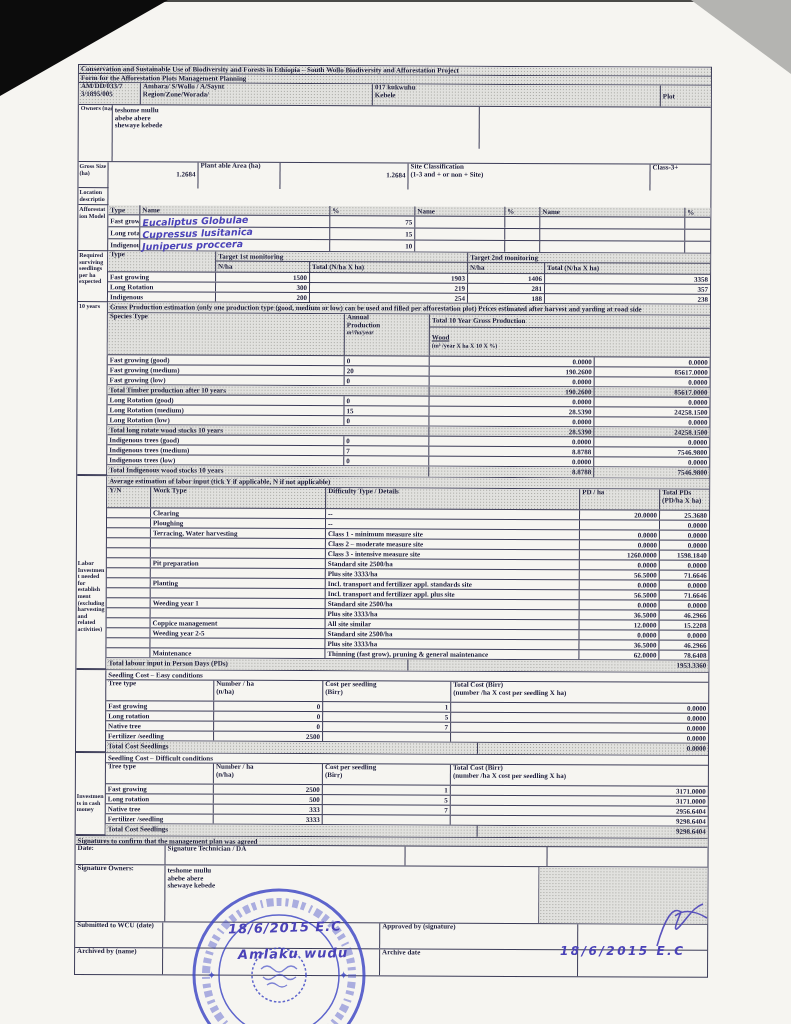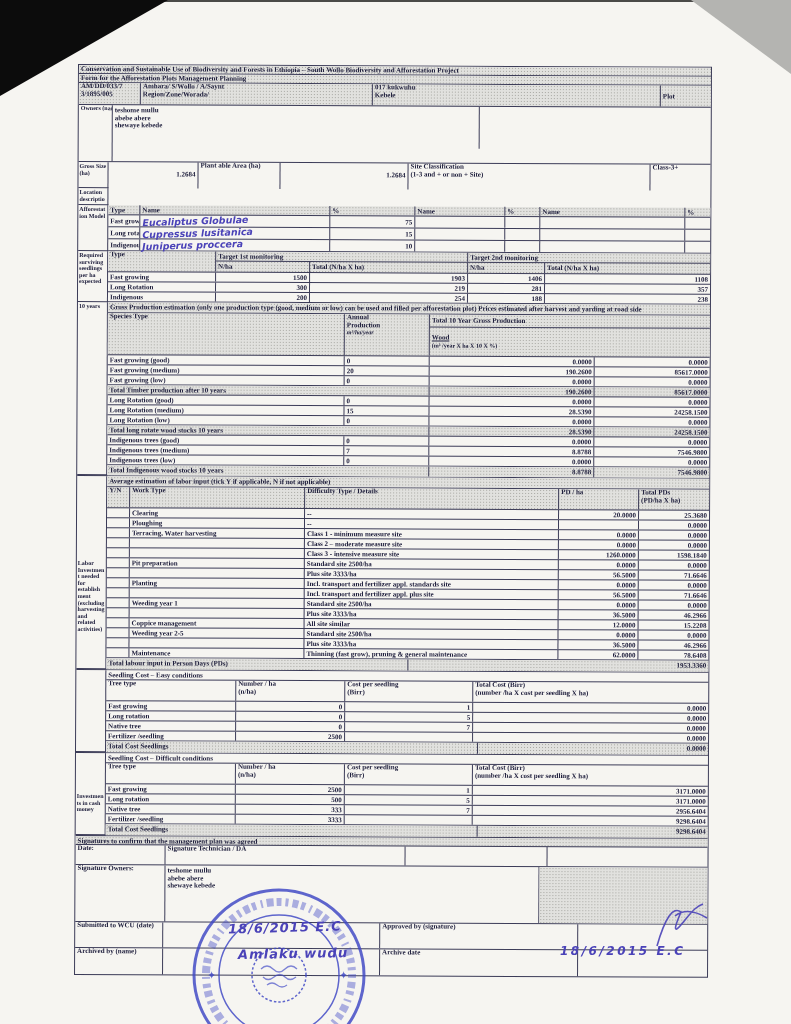--- a/index.html
+++ b/index.html
@@ -27,22 +27,22 @@
   .col{display:flex;flex-direction:column;justify-content:flex-start}
   .ul{text-decoration:underline}
   .ink{color:#4a42b8;font-family:"DejaVu Sans",sans-serif;font-style:italic;font-weight:bold}
   .hand{position:absolute;color:#4a42b8;font-family:"DejaVu Sans",sans-serif;font-style:italic;font-weight:bold;white-space:nowrap}
   
   .id1{width:62px}.id2{width:232px}.id3{width:288px}.id4{flex:1}
   .sz1{width:90px}.sz2{width:82px}.sz3{width:128px}.sz4{width:242px}.sz5{flex:1}
   .af1{width:32px}.af2{width:190px}.af3{width:85px}.af4{width:90px}.af5{width:35px}.af6{width:145px}.af7{flex:1}
   .mo1{width:108px}.mo2{width:94px}.mo3{width:158px}.mo4{width:77px}.mo5{flex:1}
   .pr1{width:237px}.pr2{width:85px}.pr3{width:165px}.pr4{flex:1}
-  .la1{width:23px}.la2{width:175px}.la3{width:254px}.la4{width:80px}.la5{flex:1}
-  .se1{width:130px}.se2{width:109px}.se3{width:128px}.se4{flex:1}
+  .la1{width:44px}.la2{width:175px}.la3{width:254px}.la4{width:80px}.la5{flex:1}
+  .se1{width:108px}.se2{width:109px}.se3{width:128px}.se4{flex:1}
   .bt1{width:88px}.bt2{width:217px}.bt3{width:198px}.bt4{flex:1}
   .dt1{width:90px}.dt2{width:240px}.dt3{width:142px}.dt4{flex:1}
 </style>
 </head>
 <body>
 
 <div class="page">
   <div class="topedge"></div>
   <div class="corner-tl"></div>
   <div class="corner-tr"></div>
@@ -168,21 +168,21 @@
               <div class="td mo4">N/ha</div>
               <div class="td mo5">Total (N/ha X ha)</div>
             </div>
           </div>
         </div>
         <div class="tr hrow">
           <div class="td mo1">Fast growing</div>
           <div class="td mo2 r">1500</div>
           <div class="td mo3 r">1903</div>
           <div class="td mo4 r">1406</div>
-          <div class="td mo5 r">1108</div>
+          <div class="td mo5 r">3358</div>
         </div>
         <div class="tr hrow">
           <div class="td mo1">Long Rotation</div>
           <div class="td mo2 r">300</div>
           <div class="td mo3 r">219</div>
           <div class="td mo4 r">281</div>
           <div class="td mo5 r">357</div>
         </div>
         <div class="tr hrow">
           <div class="td mo1">Indigenous</div>

